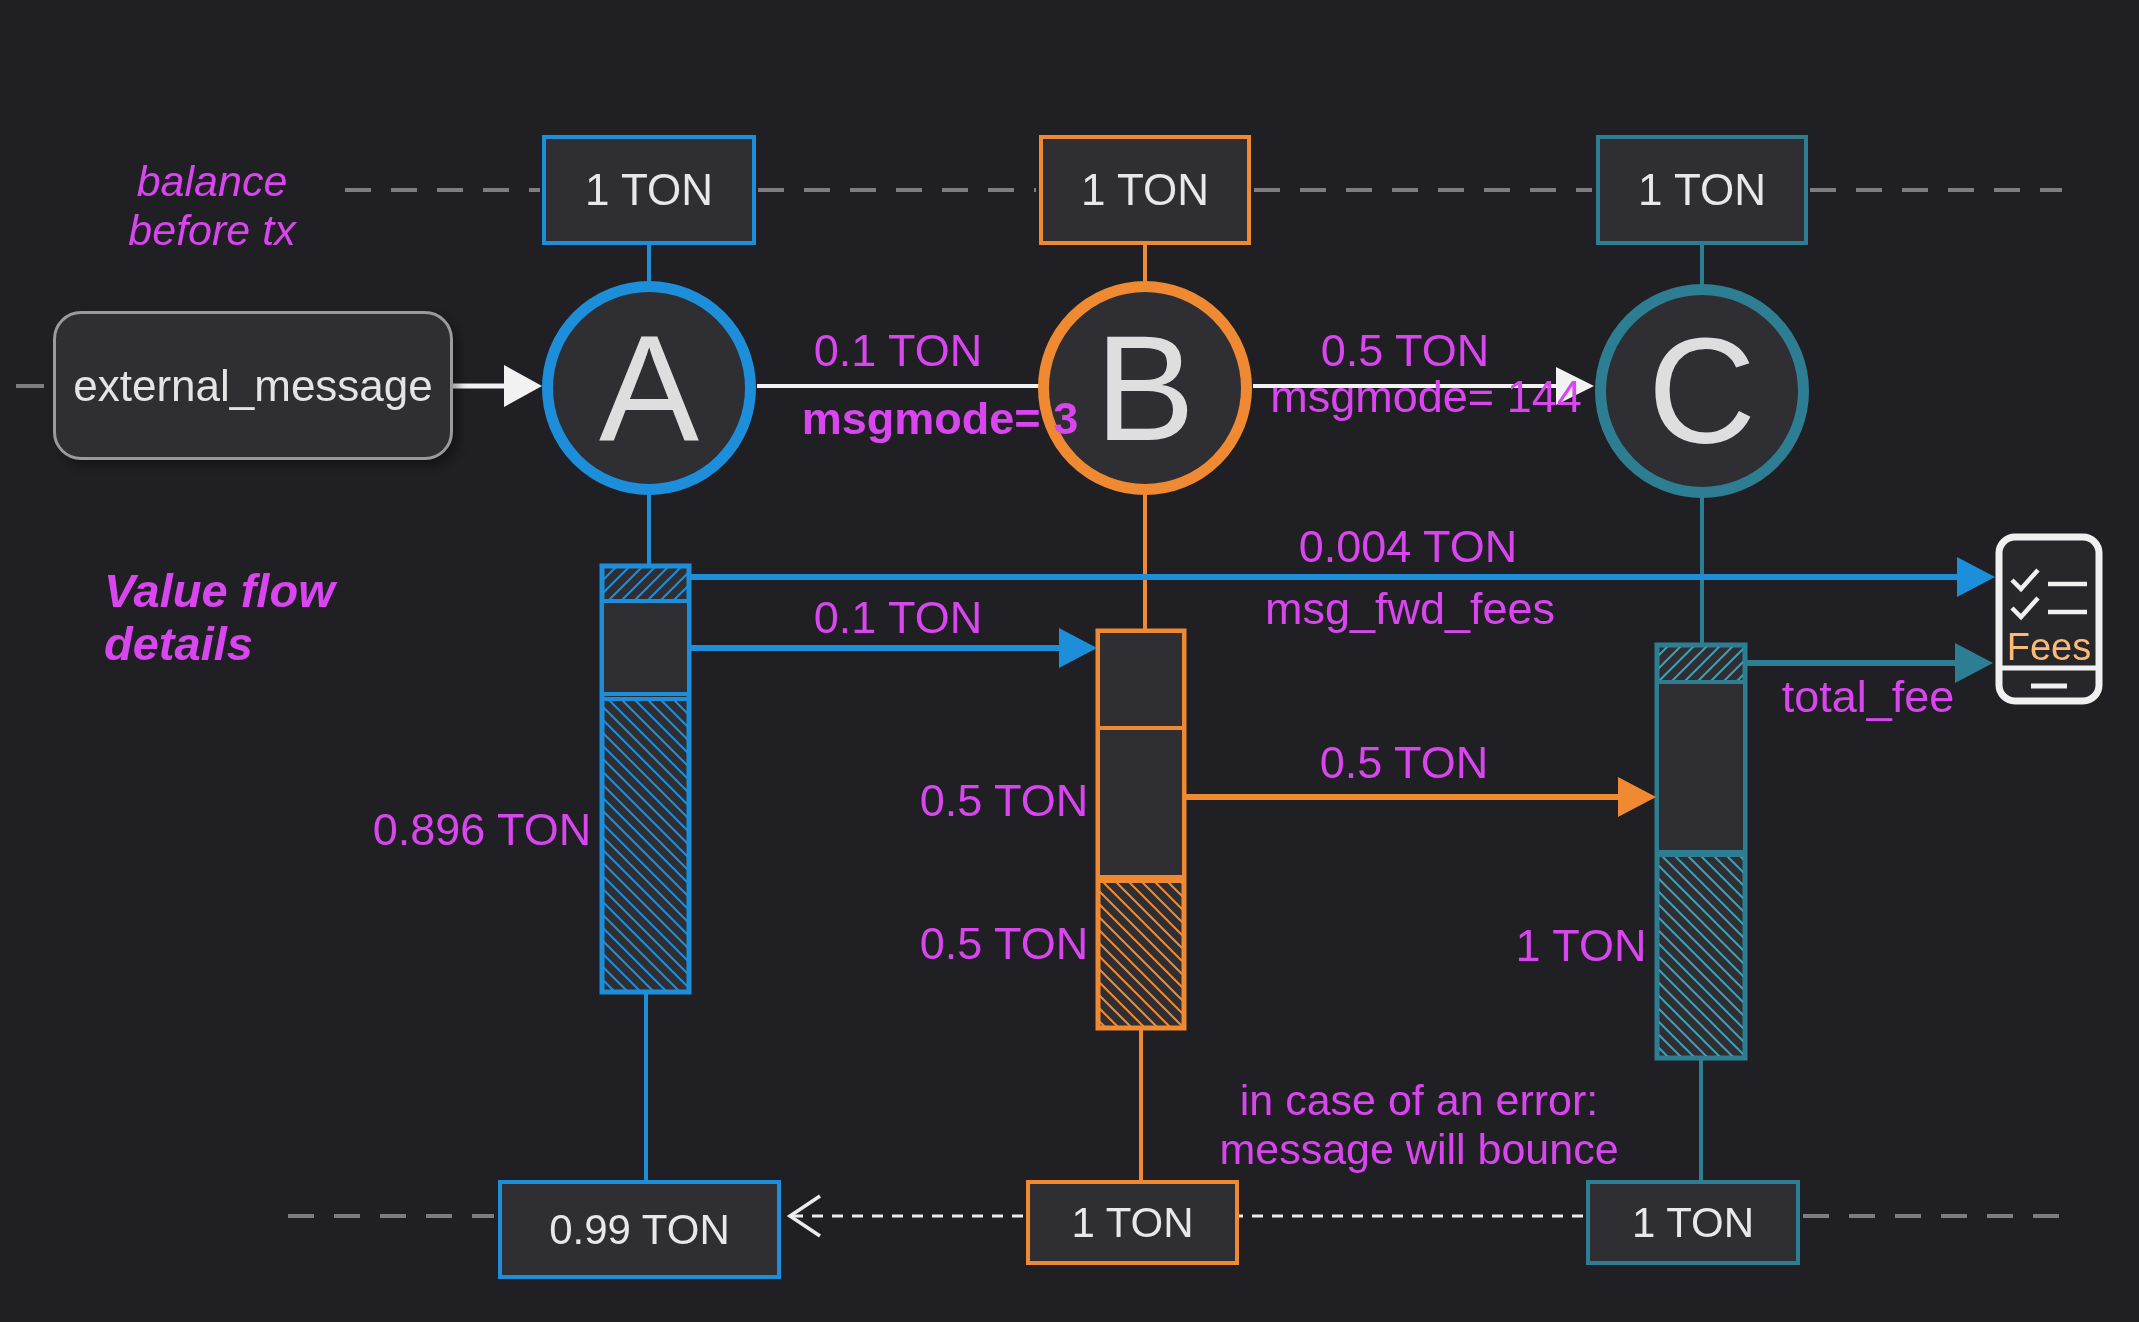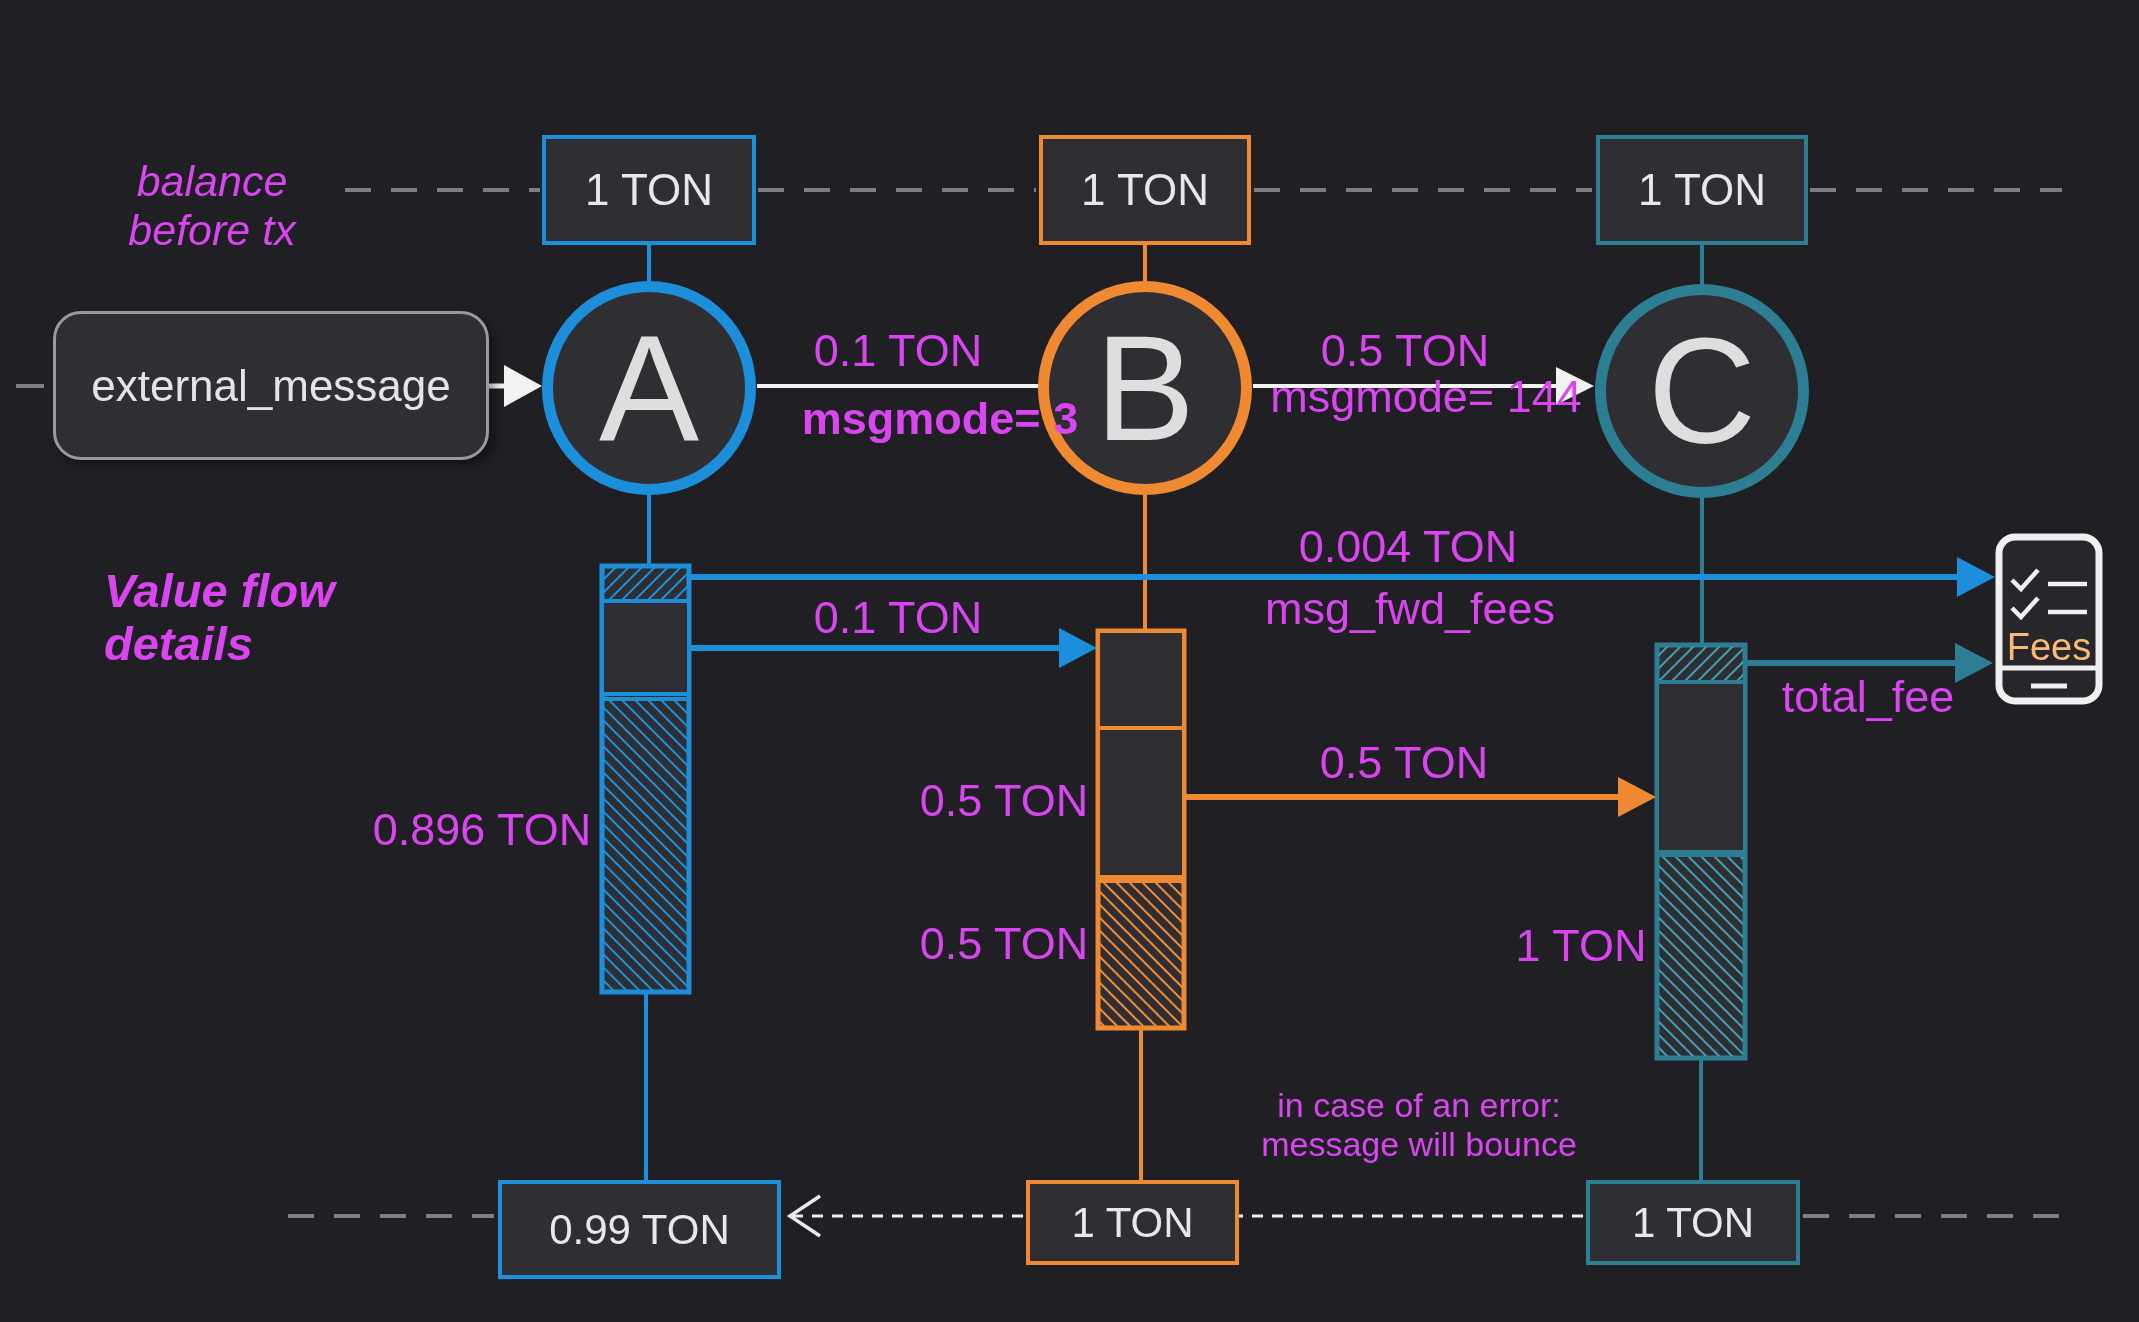--- a/index.html
+++ b/index.html
@@ -132,34 +132,34 @@
       <line x1="2048" y1="584" x2="2087" y2="584" stroke-width="4.5"></line>
       <path d="M2012 608 l9 9 l17 -19" stroke-width="4.5"></path>
       <line x1="2048" y1="612" x2="2087" y2="612" stroke-width="4.5"></line>
     </g>
   </svg>
 
   <div class="lbl note-italic" style="left:212px;top:206px;">balance
 before tx</div>
   <div class="lbl note-bold" style="left:104px;top:565px;">Value flow
 details</div>
-  <div class="lbl" style="left:1419px;top:1125px;font-size:34px;">in case of an error:
+  <div class="lbl" style="left:1419px;top:1125px;font-size:43px;">in case of an error:
 message will bounce</div>
 
   <div class="nodebox b-blue" style="left:542px;top:135px;width:214px;height:110px;">
     <span>1 TON</span>
   </div>
   <div class="nodebox b-orange" style="left:1039px;top:135px;width:212px;height:110px;">
     <span>1 TON</span>
   </div>
   <div class="nodebox b-teal" style="left:1596px;top:135px;width:212px;height:110px;">
     <span>1 TON</span>
   </div>
 
-  <div class="extbox" style="left:53px;top:311px;width:436px;height:149px;">
+  <div class="extbox" style="left:53px;top:311px;width:400px;height:149px;">
     <span>external_message</span>
   </div>
 
   <div class="circle b-blue" style="left:542px;top:281px;">
     <span>A</span>
   </div>
   <div class="circle b-orange" style="left:1038px;top:281px;">
     <span>B</span>
   </div>
   <div class="circle b-teal" style="left:1595px;top:284px;">

